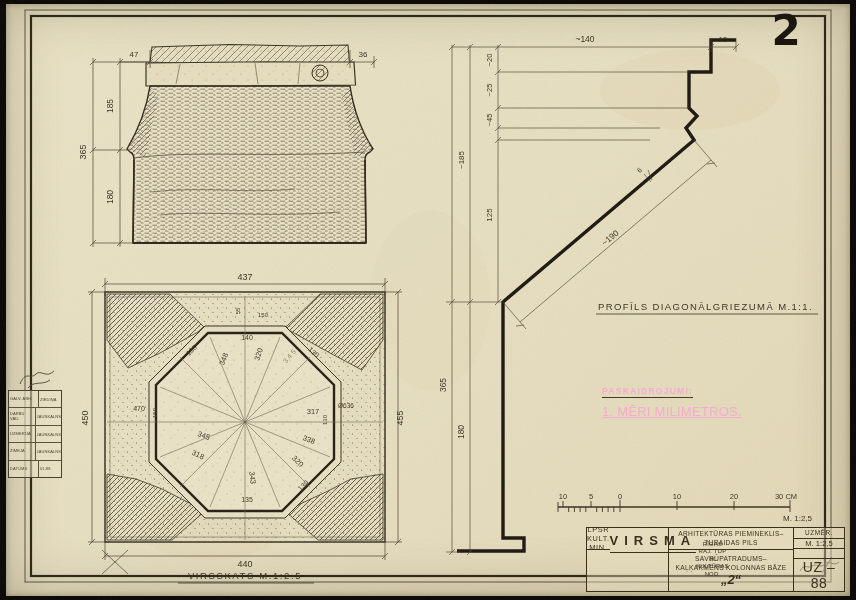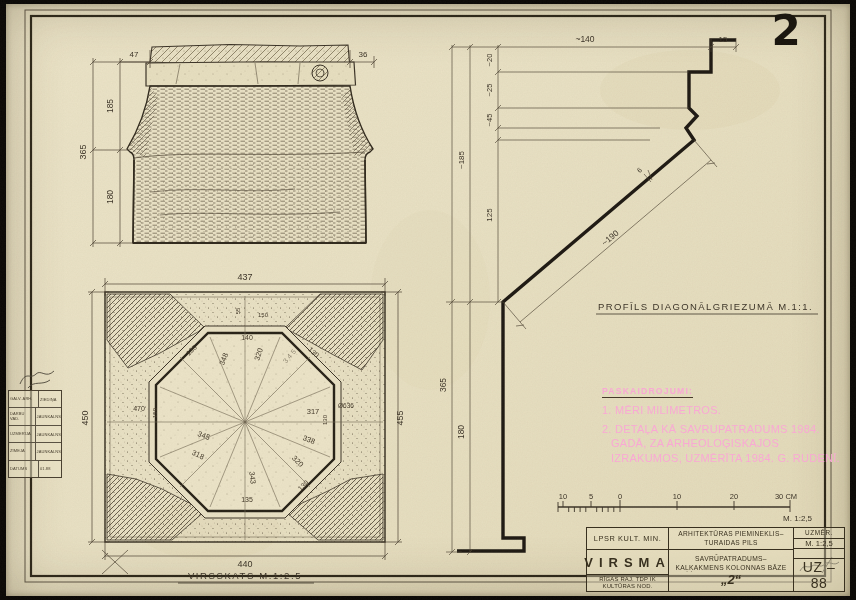--- a/index.html
+++ b/index.html
@@ -16,31 +16,31 @@
   svg.sheet{position:absolute;left:0;top:0;}
   
   .notes{
     position:absolute;left:602px;top:380px;width:248px;color:#f9a8d4;
   }
   .notes h3{
     margin:0 0 5px 0;font-size:8.6px;letter-spacing:1.2px;font-weight:bold;
     display:inline-block;border-bottom:1px solid #46392a;padding-bottom:1px;
   }
   .notes p{
-    margin:0 0 4px 0;font-size:11px;line-height:1.32;letter-spacing:.25px;
-    padding-left:9px;text-indent:-9px;
+    margin:0 0 4px 0;font-size:13px;line-height:1.32;letter-spacing:.25px;
+    padding-left:9px;text-indent:-9px;text-decoration:underline;
   }
   
   .tblock{
     position:absolute;left:586px;top:527px;width:259px;height:65px;
     border:1.4px solid #38301f;display:flex;color:#38301f;background:rgba(233,225,196,.4);
     box-sizing:border-box;
   }
   .tblock .col{box-sizing:border-box;}
-  .tb-c1{width:82px;border-right:1.2px solid #38301f;display:flex;flex-direction:column;}
+  .tb-c1{width:82px;border-right:1.2px solid #38301f;display:flex;flex-direction:row;}
   .tb-c2{width:125px;border-right:1.2px solid #38301f;display:flex;flex-direction:column;}
   .tb-c3{flex:1;display:flex;flex-direction:column;}
   .tb-cell{box-sizing:border-box;display:flex;flex-direction:column;align-items:center;justify-content:center;text-align:center;}
   .bb{border-bottom:1px solid #38301f;}
   .t-org1{height:22px;font-size:7.4px;letter-spacing:.6px;}
   .t-org2{height:25px;font-size:13px;letter-spacing:6px;font-weight:bold;}
   .t-org3{flex:1;font-size:5.9px;line-height:1.25;letter-spacing:.2px;}
   .t-mon{height:22px;font-size:6.6px;line-height:1.25;letter-spacing:.3px;}
   .t-sub{flex:1;font-size:6.7px;line-height:1.3;letter-spacing:.3px;position:relative;}
   .t-sub .num{font-size:13px;font-weight:bold;font-style:italic;letter-spacing:0;line-height:1;}
@@ -317,21 +317,20 @@
     <path d="M20,384 C26,370 30,380 36,374 C41,369 46,379 54,371"></path>
     <path d="M28,388 C34,380 42,386 50,380"></path>
   </g>
 
   <rect x="0" y="0" width="856" height="600" filter="url(#grain)"></rect>
 </svg>
 
 <div class="notes">
   <h3>PASKAIDROJUMI:</h3>
   <p>1. MĒRI MILIMETROS.</p>
-  <p>2. DETAĻA KĀ SAVRUPATRADUMS 1984. GADĀ, ZA ARHEOLOĢISKAJOS IZRAKUMOS, UZMĒRĪTA 1984. G. RUDENĪ.</p>
 </div>
 
 <div class="tblock">
   <div class="col tb-c1">
     <div class="tb-cell t-org1 bb">LPSR  KULT. MIN.</div>
     <div class="tb-cell t-org2 bb">VIRSMA</div>
     <div class="tb-cell t-org3">
       <span>RĪGAS RAJ. TDP IK</span>
       <span>KULTŪRAS NOD.</span>
     </div>

